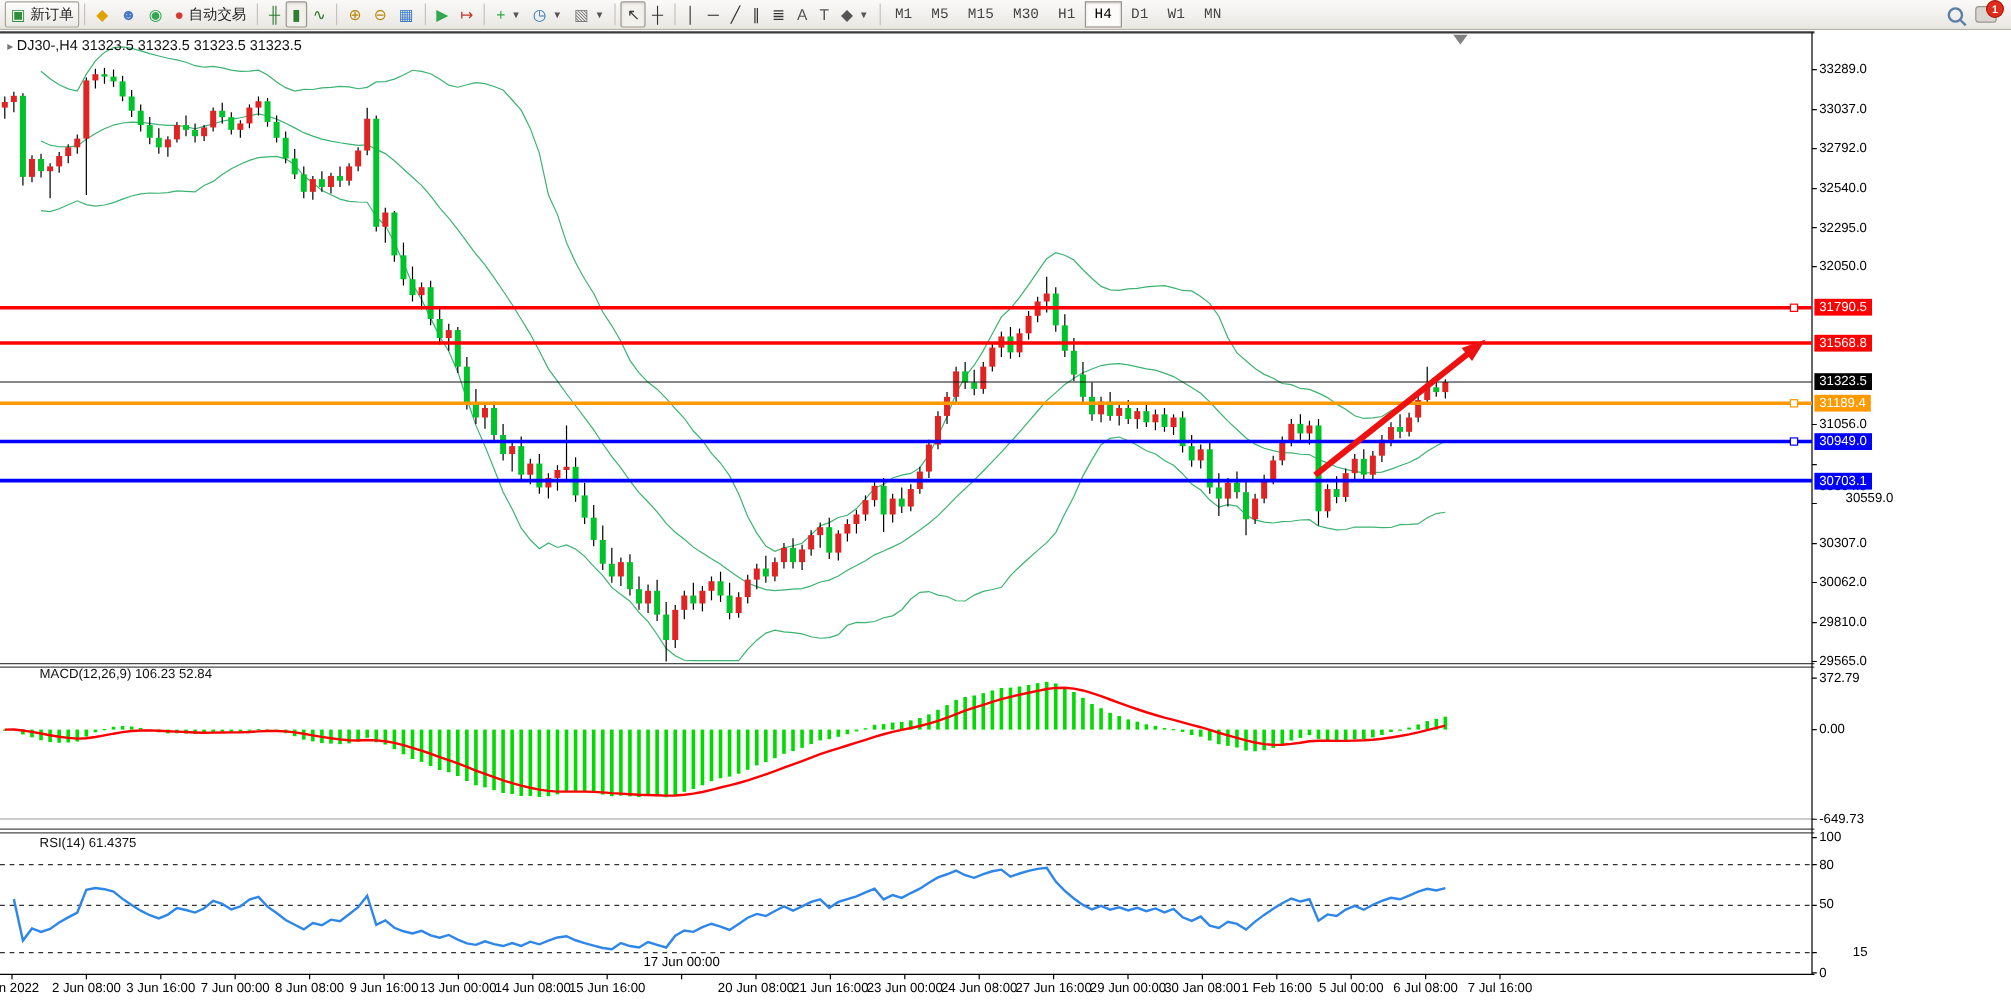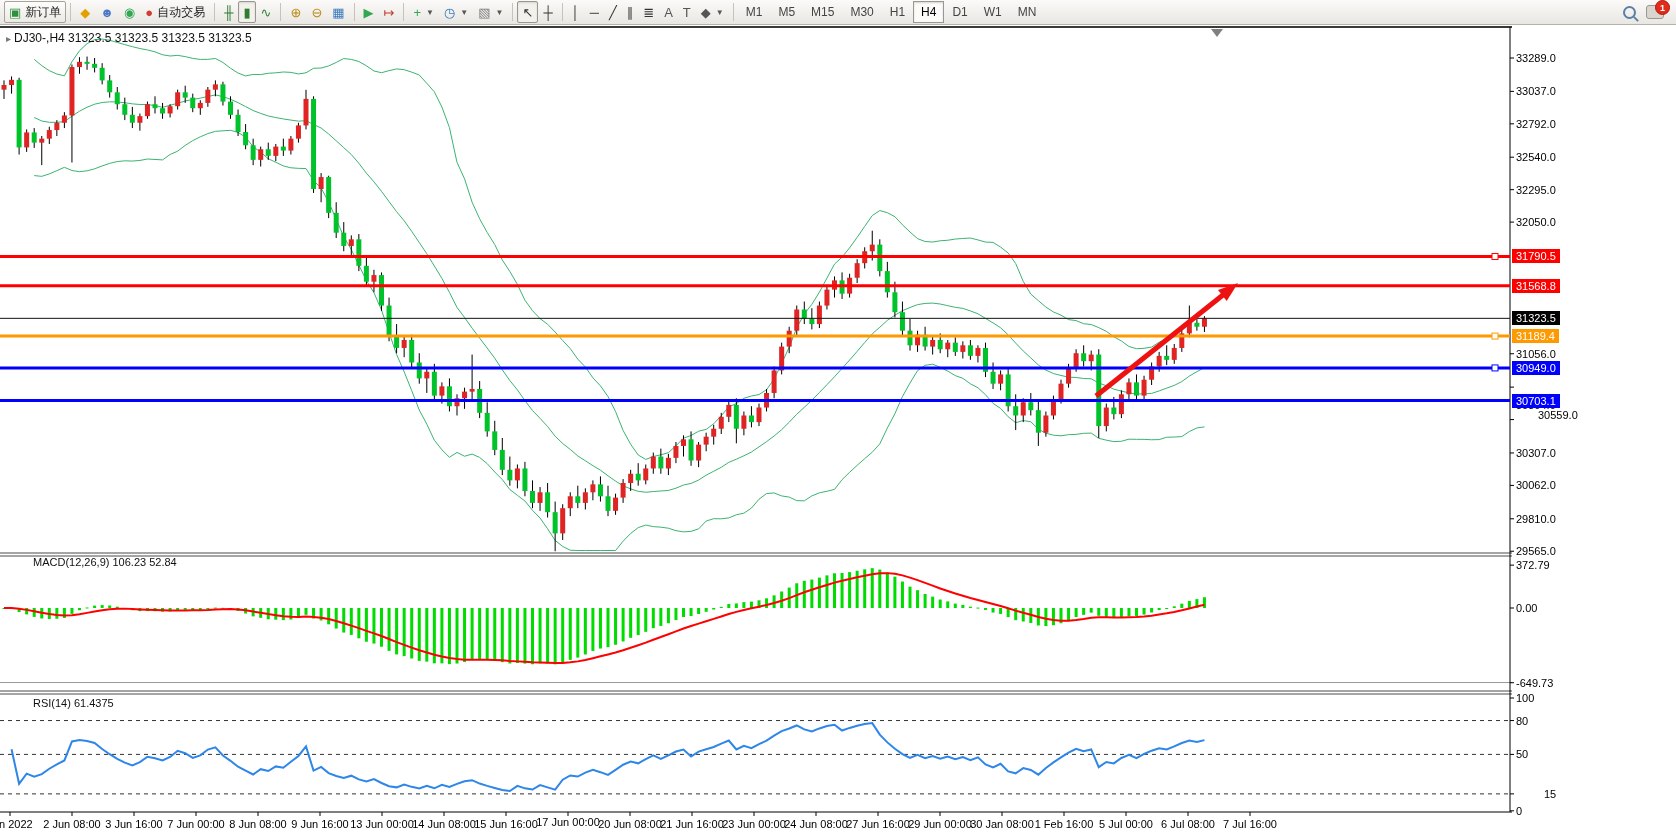--- a/index.html
+++ b/index.html
@@ -10,21 +10,21 @@
     background:linear-gradient(#fbfaf9,#e9e7e2);border-bottom:1px solid #b5b2ab;
     display:flex;align-items:center;padding:0 4px;box-sizing:border-box;font-size:12px;color:#333;}
   .tb-sep{width:1px;height:18px;background:#c6c3bc;margin:0 4px;flex:none;}
   .tb-btn{display:flex;align-items:center;gap:4px;height:20px;padding:0 4px;border:1px solid transparent;
     border-radius:2px;cursor:default;flex:none;white-space:nowrap;}
   .tb-btn.bordered{border:1px solid #a7a49c;background:linear-gradient(#fdfdfc,#eceae5);}
   .tb-btn.pressed{border:1px solid #9a9790;background:#f3f1ec;box-shadow:inset 0 1px 2px rgba(0,0,0,.12);}
   .tb-glyph{font-size:13px;line-height:13px;}
   .tb-label{color:#222;}
   .tb-dd{font-size:8px;color:#555;margin-left:1px;}
-  .tf-btn{padding:1px 7px;height:18px;display:flex;align-items:center;border:1px solid transparent;color:#444;flex:none;}
+  .tf-btn{padding:1px 7px;height:18px;display:flex;align-items:center;border:1px solid transparent;color:#444;flex:none;font-family:Liberation Mono, monospace;}
   .tf-btn.active{background:#fcfbf9;border:1px solid #9a9790;box-shadow:inset 0 1px 2px rgba(0,0,0,.15);color:#000;}
   #tb-right{margin-left:auto;display:flex;align-items:center;gap:10px;padding-right:8px;}
   #search-icon{width:9px;height:9px;border:2px solid #5b7fa6;border-radius:50%;position:relative;}
   #search-icon::after{content:"";position:absolute;width:6px;height:2px;background:#5b7fa6;
      transform:rotate(45deg);left:8px;top:10px;}
   #notif{position:relative;width:16px;height:12px;background:#d9d6cf;border:1px solid #9a978f;border-radius:3px;}
   #notif-badge{position:absolute;right:-7px;top:-6px;width:13px;height:13px;border-radius:50%;
      background:#e02b1d;color:#fff;font-size:9px;font-weight:bold;display:flex;align-items:center;
      justify-content:center;border:1px solid #b01708;}
   
@@ -756,21 +756,21 @@
       <div class="axis-lbl" style="left: 1516px; top: 804.8px;">0</div>
       <div class="time-lbl" style="left: 10px; top: 818px;">Jun 2022</div>
       <div class="time-lbl" style="left: 72px; top: 818px;">2 Jun 08:00</div>
       <div class="time-lbl" style="left: 134px; top: 818px;">3 Jun 16:00</div>
       <div class="time-lbl" style="left: 196px; top: 818px;">7 Jun 00:00</div>
       <div class="time-lbl" style="left: 258px; top: 818px;">8 Jun 08:00</div>
       <div class="time-lbl" style="left: 320px; top: 818px;">9 Jun 16:00</div>
       <div class="time-lbl" style="left: 382px; top: 818px;">13 Jun 00:00</div>
       <div class="time-lbl" style="left: 444px; top: 818px;">14 Jun 08:00</div>
       <div class="time-lbl" style="left: 506px; top: 818px;">15 Jun 16:00</div>
-      <div class="time-lbl" style="left: 568px; top: 796px; margin-top: 20px;">17 Jun 00:00</div>
+      <div class="time-lbl" style="left: 568px; top: 796px;">17 Jun 00:00</div>
       <div class="time-lbl" style="left: 630px; top: 818px;">20 Jun 08:00</div>
       <div class="time-lbl" style="left: 692px; top: 818px;">21 Jun 16:00</div>
       <div class="time-lbl" style="left: 754px; top: 818px;">23 Jun 00:00</div>
       <div class="time-lbl" style="left: 816px; top: 818px;">24 Jun 08:00</div>
       <div class="time-lbl" style="left: 878px; top: 818px;">27 Jun 16:00</div>
       <div class="time-lbl" style="left: 940px; top: 818px;">29 Jun 00:00</div>
       <div class="time-lbl" style="left: 1002px; top: 818px;">30 Jan 08:00</div>
       <div class="time-lbl" style="left: 1064px; top: 818px;">1 Feb 16:00</div>
       <div class="time-lbl" style="left: 1126px; top: 818px;">5 Jul 00:00</div>
       <div class="time-lbl" style="left: 1188px; top: 818px;">6 Jul 08:00</div>

